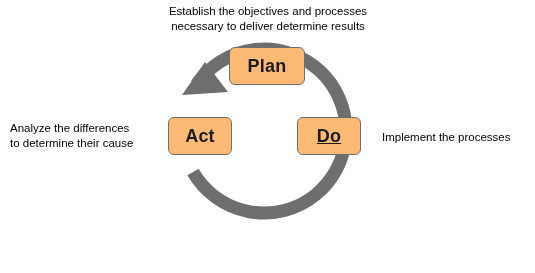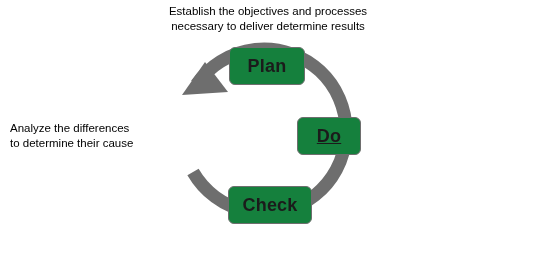--- a/index.html
+++ b/index.html
@@ -57,21 +57,21 @@
   .ring-svg {
     position: absolute;
     left: 0;
     top: 0;
   }
 
   
   .stage {
     position: absolute;
     box-sizing: border-box;
-    background: #15803d;
+    background: #fdba74;
     border: 1.6px solid #6e6e6e;
     border-radius: 6px;
     color: #1b1b1b;
     font-weight: bold;
     font-size: 18px;
     display: flex;
     align-items: center;
     justify-content: center;
     letter-spacing: 0.2px;
   }
@@ -92,22 +92,23 @@
 
     <polygon points="205,62 228,92 182,95" fill="#6e6e6e"></polygon>
   </svg>
 
   <div class="stage stage-plan">
     <span>Plan</span>
   </div>
   <div class="stage stage-do">
     <span>Do</span>
   </div>
-  <div class="stage stage-check">
-    <span>Check</span>
+  <div class="stage stage-act">
+    <span>Act</span>
   </div>
 
   <div class="note note-top">Establish the objectives and processes
 necessary to deliver determine results</div>
+  <div class="note note-right">Implement the processes</div>
   <div class="note note-left">Analyze the differences
 to determine their cause</div>
 
 </div>
 
 </body></html>

